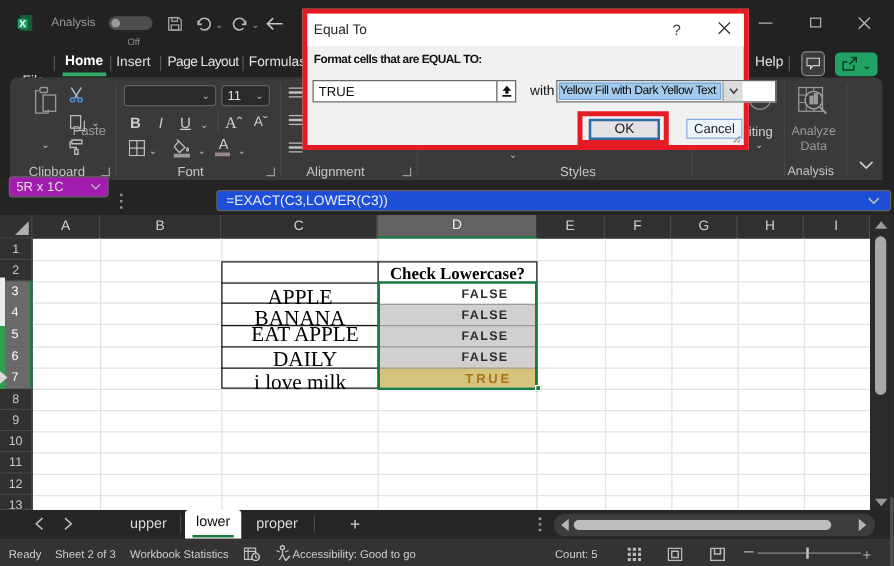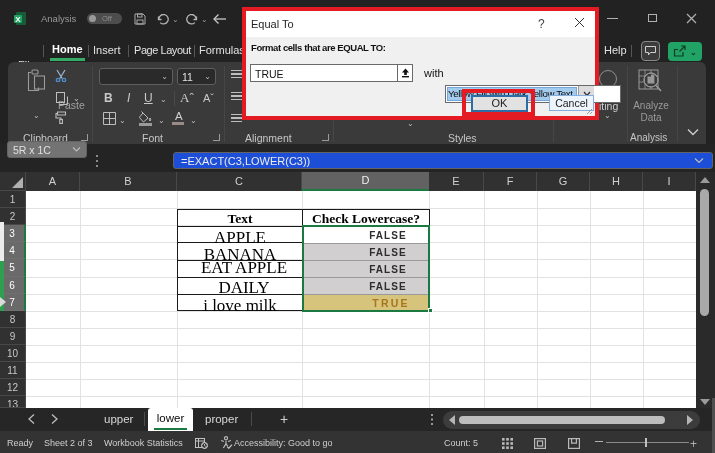--- a/index.html
+++ b/index.html
@@ -20,21 +20,21 @@
     <svg width="12" height="13" viewBox="0 0 12 13">
       <rect x="2" y="0" width="10" height="13" rx="1" fill="#185c37"></rect>
       <rect x="0" y="3" width="8" height="8" rx="1" fill="#21a366"></rect>
       <text x="4" y="9.6" font-size="8" font-weight="bold" fill="#fff" text-anchor="middle" font-family="Liberation Sans">X</text>
     </svg>
   </div>
   <div class="a" style="left:41px;top:13px;font-size:9.5px;color:#999;">Analysis</div>
 
   <div class="a" style="left:87px;top:13px;width:35px;height:11px;border-radius:6px;background:#4d4d4d;">
     <div class="a" style="left:2px;top:2px;width:7px;height:7px;border-radius:50%;background:#9a9a9a;"></div>
-    <div class="a" style="left:15px;top:1px;font-size:7.5px;color:#8d8d8d;">Off</div>
+    <div class="a" style="left:15px;top:16px;font-size:7.5px;color:#8d8d8d;">Off</div>
   </div>
 
   <div class="a" style="left:134px;top:13px;">
     <svg width="12" height="12" viewBox="0 0 12 12" fill="none" stroke="#a8a8a8" stroke-width="1">
       <path d="M1 1 h8 l2 2 v8 h-10 z" fill="none"></path>
       <rect x="3.5" y="1" width="4.5" height="3" fill="none"></rect>
       <rect x="3" y="7" width="6" height="4" fill="none"></rect>
     </svg>
   </div>
 
@@ -207,21 +207,21 @@
   <div class="a" style="left:633px;top:100px;width:36px;text-align:center;font-size:10px;color:#9a9a9a;line-height:12px;">Analyze<br>Data</div>
   <div class="a" style="left:630px;top:132px;font-size:10px;color:#c6c6c6;">Analysis</div>
   <div class="a" style="left:677px;top:66px;width:1px;height:76px;background:#464646;"></div>
   <div class="a" style="left:687px;top:128px;">
     <svg width="12" height="8" viewBox="0 0 12 8" fill="none" stroke="#cfcfcf" stroke-width="1.3">
       <path d="M1 1.5 L6 6.5 L11 1.5"></path>
     </svg>
   </div>
 
   <div class="a" style="left:0;top:144px;width:715px;height:28px;background:#242424;"></div>
-  <div class="a" style="left:7px;top:141px;width:80px;height:17px;background:#737373;border:1px solid #636363;border-radius:3px;text-align:right;">
+  <div class="a" style="left:7px;top:141px;width:80px;height:17px;background:#a21caf;border:1px solid #636363;border-radius:3px;text-align:right;">
     <div class="a" style="left:5px;top:2px;font-size:10.5px;color:#e0e0e0;">5R x 1C</div>
     <div class="a" style="right:5px;top:1px;">
       <svg width="9" height="12" viewBox="0 0 9 12" fill="none" stroke="#bdbdbd" stroke-width="1.1">
           <path d="M1 4.5 L4.5 8 L8 4.5"></path>
         </svg>
     </div>
   </div>
   <div class="a" style="left:96px;top:155px;width:2px;height:2px;background:#8a8a8a;box-shadow:0 5px 0 #8a8a8a,0 10px 0 #8a8a8a;"></div>
   <div class="a" style="left:106px;top:152px;width:62px;height:17px;background:#3c3c3c;border:1px solid #636363;border-radius:3px;margin-top:46px;">
     <svg class="a" style="left:6px;top:4px;" width="9" height="9" viewBox="0 0 9 9" stroke="#757575" stroke-width="1.2">
@@ -318,21 +318,20 @@
   <div class="a" style="left:304px;top:243px;width:124px;height:51px;background:#d1cfcf;"></div>
   <div class="a" style="left:304px;top:294px;width:124px;height:16px;background:#d7c47c;"></div>
   <div class="a" style="left:304px;top:243px;width:124px;height:1px;background:#9a9a9a;"></div>
   <div class="a" style="left:304px;top:260px;width:124px;height:1px;background:#9a9a9a;"></div>
   <div class="a" style="left:304px;top:277px;width:124px;height:1px;background:#9a9a9a;"></div>
   <div class="a" style="left:304px;top:294px;width:124px;height:1px;background:#9a9a9a;"></div>
 
   <style>
     .sc { font-family:"Liberation Serif", serif; font-size:17px; color:#000; text-align:center; position:absolute; }
   </style>
-  <div class="sc" style="left:177px;top:211px;width:126px;font-size:13.5px;font-weight:bold;">Text</div>
   <div class="sc" style="left:303px;top:211px;width:126px;font-size:13.5px;font-weight:bold;">Check Lowercase?</div>
   <div class="sc" style="left:177px;top:228px;width:126px;">APPLE</div>
   <div class="sc" style="left:177px;top:245px;width:126px;">BANANA</div>
   <div class="sc" style="left:177px;top:258px;width:134px;font-family:Liberation Serif, serif;">EAT APPLE DAILY</div>
   <div class="sc" style="left:177px;top:296px;width:126px;">i love milk</div>
   <style>
     .bv { font-family:"Liberation Sans", sans-serif; font-size:10px; font-weight:bold; color:#2d2d2d;
           text-align:center; position:absolute; width:124px; letter-spacing:1.1px;padding-left:44px;}
   </style>
   <div class="bv" style="left:304px;top:230px;">FALSE</div>
@@ -448,21 +447,21 @@
       <div class="a" style="left:4px;top:3px;font-size:10.5px;color:#111;">TRUE</div>
     </div>
     <div class="a" style="left:151px;top:53px;width:16px;height:18px;background:#fff;border:1px solid #696969;">
       <svg class="a" style="left:3px;top:3px;" width="9" height="10" viewBox="0 0 9 10">
         <path d="M4.5 0.5 L8 4.5 H5.8 V7 H3.2 V4.5 H1 Z" fill="#111"></path>
         <rect x="1" y="8" width="7" height="1.4" fill="#111"></rect>
       </svg>
     </div>
     <div class="a" style="left:178px;top:56px;font-size:11px;color:#111;">with</div>
 
-    <div class="a" style="left:199px;top:53px;width:176px;height:18px;background:#fff;border:1px solid #696969;margin-top:21px;">
+    <div class="a" style="left:199px;top:53px;width:176px;height:18px;background:#fff;border:1px solid #696969;">
       <div class="a" style="left:1px;top:1px;width:130px;height:14px;background:#a3cbee;border:1px solid #74a7d8;box-sizing:border-box;"></div>
       <div class="a" style="left:2px;top:2px;font-size:9.7px;color:#0a0a0a;white-space:nowrap;letter-spacing:-0.35px;">Yellow Fill with Dark Yellow Text</div>
       <div class="a" style="left:132px;top:0;width:16px;height:16px;background:#dcdcdc;border-left:1px solid #9a9a9a;">
         <svg style="margin:5px 0 0 4px;" width="8" height="6" viewBox="0 0 8 6" fill="none" stroke="#333" stroke-width="1.2">
             <path d="M1 1 L4 4.5 L7 1"></path>
           </svg>
       </div>
     </div>
 
     <div class="a" style="left:225px;top:84px;width:57px;height:17px;background:#e2e2e2;border:2px solid #2e6da4;font-size:11px;color:#222;text-align:center;line-height:13px;">OK</div>

